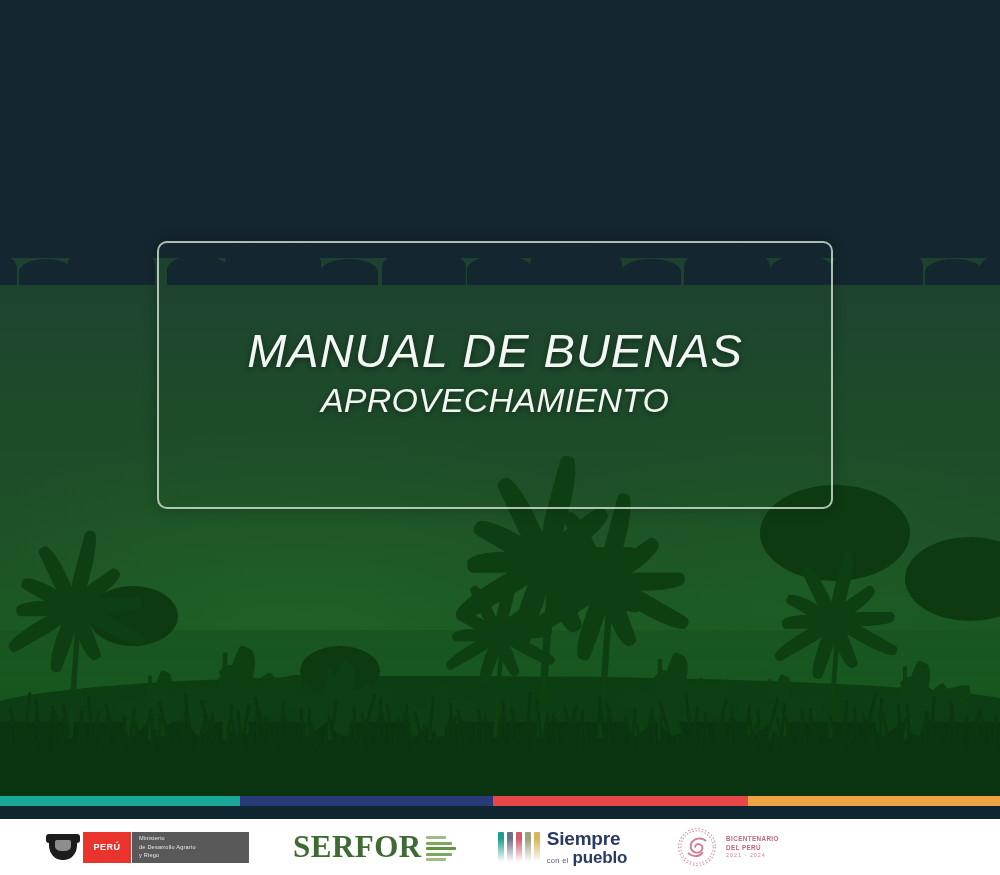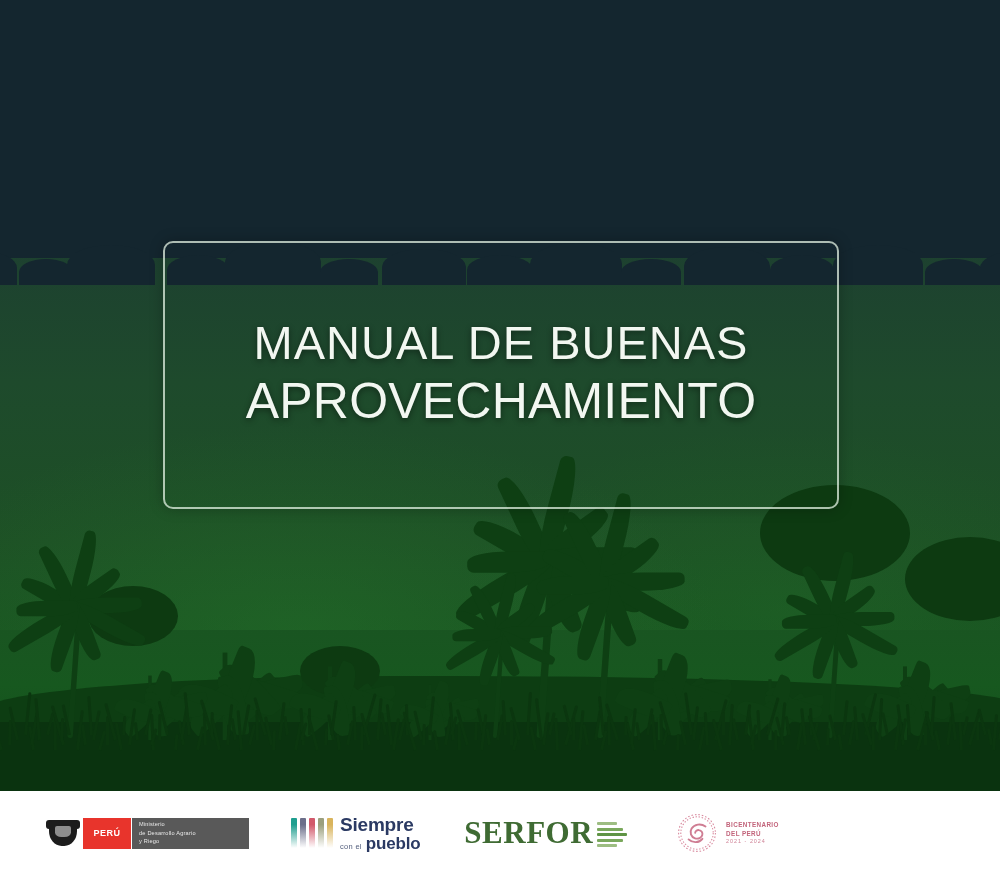--- a/index.html
+++ b/index.html
@@ -190,64 +190,65 @@
     width: 3px;
     height: 34px;
     background: #0b360f;
     border-radius: 2px 2px 0 0;
     transform-origin: bottom center;
   }
 
   
   .title-frame {
     position: absolute;
-    left: 163px;
+    left: 157px;
     top: 241px;
     width: 676px;
     height: 268px;
     border: 2px solid rgba(226,240,226,.75);
     border-radius: 10px;
     box-shadow: 0 0 14px rgba(0,0,0,.25);
     display: flex;
     flex-direction: column;
     align-items: center;
     justify-content: center;
     padding: 10px 0 14px;
+    font-style: italic;
   }
 
   .title-line {
     color: #f2f7f1;
     font-family: "Liberation Sans", sans-serif;
     font-weight: 400;
     letter-spacing: .5px;
     line-height: .98;
     white-space: nowrap;
     text-shadow: 0 2px 6px rgba(0,0,0,.45);
   }
   .t1 { font-size: 47px; letter-spacing: 1px; }
   .t2 { font-size: 60px; margin-top: 1px; }
-  .t3 { font-size: 50px; margin-top: 10px; letter-spacing: .2px; }
+  .t3 { font-size: 34px; margin-top: 10px; letter-spacing: .2px; }
   .t4 { font-size: 80px; margin-top: 1px; letter-spacing: 1px; }
 
   
   .color-band {
     position: absolute;
     left: 0; right: 0;
     bottom: 69px;
     height: 10px;
     display: flex;
   }
   .band-seg { height: 100%; }
 
   
   .footer {
     position: absolute;
     left: 0; right: 0;
     bottom: 0;
-    height: 84px;
+    height: 56px;
     background: #ffffff;
     display: flex;
     align-items: center;
   }
 
   .logo-slot {
     display: flex;
     align-items: center;
     height: 100%;
   }
@@ -794,47 +795,47 @@
         <div class="peru-red">PERÚ</div>
         <div class="minis-gray">
           <span>Ministerio</span>
           <span>de Desarrollo Agrario</span>
           <span>y Riego</span>
         </div>
       </div>
     </div>
 
     <div class="logo-slot">
-      <div class="logo-siempre">
-        <div class="siempre-bars">
-          <b></b>
-            <b></b>
-            <b></b>
-            <b></b>
-            <b></b>
-        </div>
-        <div class="siempre-text">
-          <div class="siempre-top">Siempre</div>
-          <div class="siempre-bottom">
-            <span class="siempre-small">con el</span>
-            <span class="siempre-pueblo">pueblo</span>
-          </div>
-        </div>
-      </div>
-    </div>
-
-    <div class="logo-slot">
       <div class="logo-serfor">
         <div class="serfor-word">SERFOR</div>
         <div class="serfor-mark">
           <i></i>
             <i></i>
             <i></i>
             <i></i>
             <i></i>
+        </div>
+      </div>
+    </div>
+
+    <div class="logo-slot">
+      <div class="logo-siempre">
+        <div class="siempre-bars">
+          <b></b>
+            <b></b>
+            <b></b>
+            <b></b>
+            <b></b>
+        </div>
+        <div class="siempre-text">
+          <div class="siempre-top">Siempre</div>
+          <div class="siempre-bottom">
+            <span class="siempre-small">con el</span>
+            <span class="siempre-pueblo">pueblo</span>
+          </div>
         </div>
       </div>
     </div>
 
     <div class="logo-slot">
       <div class="logo-bicentenario">
         <div class="bicent-seal">
           <svg viewBox="0 0 40 40" width="40" height="40" aria-hidden="true">
             <g fill="none" stroke="#d98ca0" stroke-width="1.1">
               <circle cx="20" cy="20" r="18.4" stroke-dasharray="1.6 1.9"></circle>

